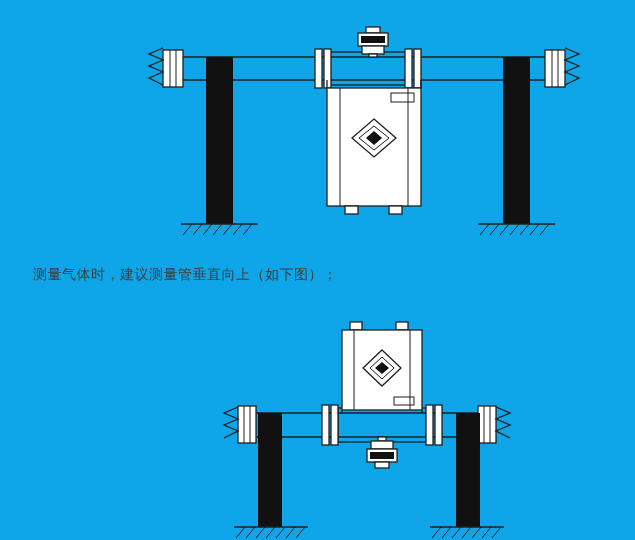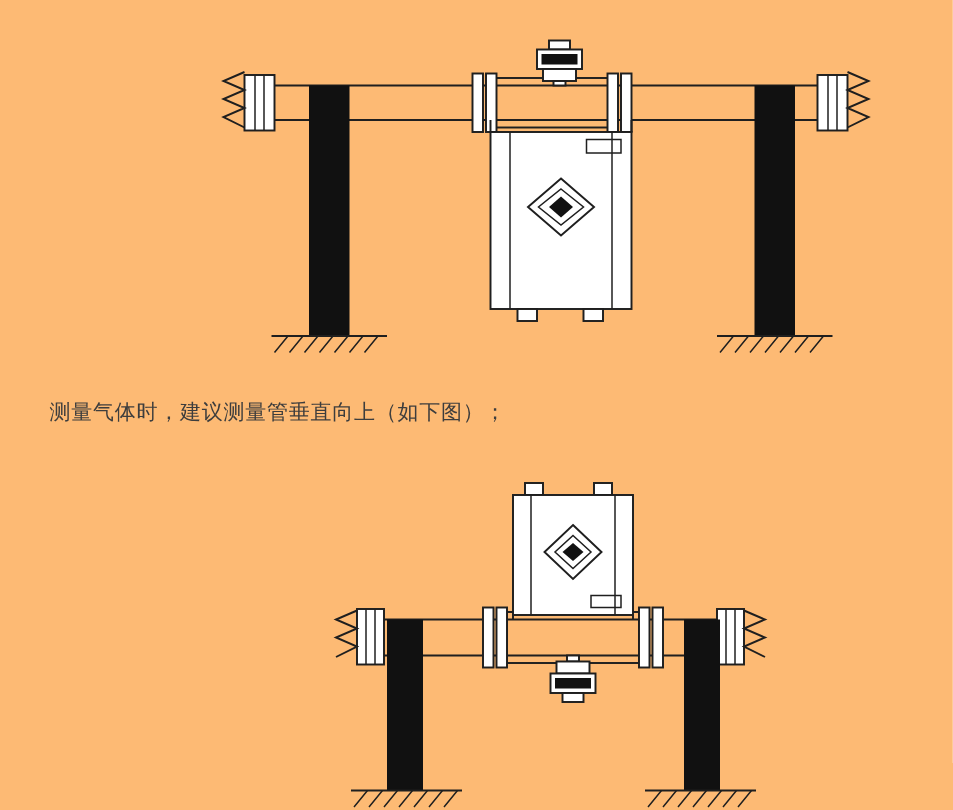--- a/index.html
+++ b/index.html
@@ -1,17 +1,17 @@
 <!DOCTYPE html>
 <html><head>
 <meta charset="utf-8">
 <style>
   html,body{margin:0;padding:0;}
   body{background:#ffffff;font-family:"DejaVu Sans","Liberation Sans",sans-serif;}
-  .page{position:relative;width:635px;height:540px;background:#fdba74;overflow:hidden;}
+  .page{position:relative;width:635px;height:540px;background:#0ea5e9;overflow:hidden;}
   .diagram{position:absolute;left:0;}
   #top-diagram{top:0;}
   #bottom-diagram{top:305px;}
   .caption{position:absolute;left:33px;top:266px;font-size:14px;color:#3d3d3d;letter-spacing:.5px;white-space:nowrap;}
   
   svg line, svg path, svg rect, svg polygon{stroke:#1f1f1f;stroke-width:1.3;fill:none;}
   svg .wfill{fill:#ffffff;}
   svg .bfill{fill:#111111;stroke:none;}
   svg .thin{stroke-width:1;}
 </style>

